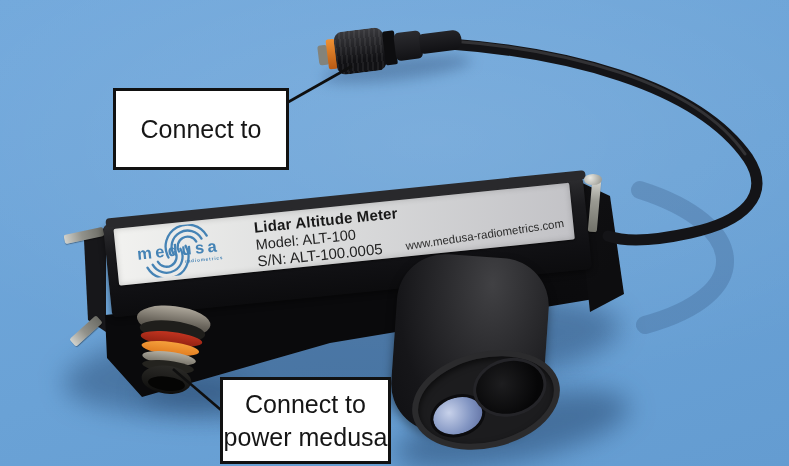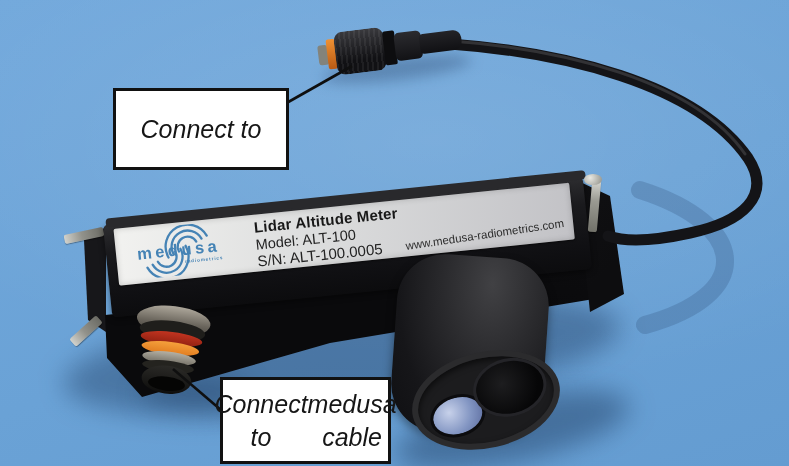--- a/index.html
+++ b/index.html
@@ -79,22 +79,22 @@
   .t-tip{left:0;top:16px;width:10px;height:20px;background:#83837b;border-radius:3px;}
   .t-orange{left:9px;top:11px;width:9px;height:30px;background:linear-gradient(180deg,#ef9133,#b85a14);border-radius:2px;}
   .t-barrel1{left:17px;top:5px;width:50px;height:43px;border-radius:9px;
     background:linear-gradient(180deg,#39393d,#111114 70%);
     background-image:repeating-linear-gradient(90deg,rgba(255,255,255,.06) 0 2px,rgba(0,0,0,0) 2px 5px),linear-gradient(180deg,#39393d,#111114 70%);}
   .t-collar{left:66px;top:10px;width:12px;height:34px;background:#0d0d0f;border-radius:2px;}
   .t-barrel2{left:77px;top:13px;width:27px;height:28px;background:linear-gradient(180deg,#2b2b2f,#121215);border-radius:5px;}
   .t-boot{left:102px;top:17px;width:42px;height:20px;background:linear-gradient(180deg,#232327,#101013);border-radius:4px 8px 8px 4px;}
   
   .callout{background:var(--annotation-bg,#fff);border:3.5px solid var(--annotation-border,#111);
-    display:flex;flex-direction:row;align-items:center;justify-content:center;
-    font-size:25px;line-height:1.32;color:#161616;text-align:center;font-style:italic;}
+    display:flex;flex-direction:column;align-items:center;justify-content:center;
+    font-size:25px;line-height:1.32;color:#161616;text-align:center;}
   .co-detector{left:113px;top:88px;width:170px;height:76px;}
   .co-power{left:220px;top:377px;width:165px;height:81px;}
 </style>
 </head>
 <body>
 
 <div id="stage">
 
   <div class="abs shadow sh-device"></div>
   <div class="abs shadow sh-tube"></div>
@@ -178,16 +178,16 @@
   <svg class="layer" width="789" height="466">
     <line x1="283" y1="105" x2="352" y2="66" stroke="#0f0f0f" stroke-width="2.6"></line>
     <line x1="173" y1="369" x2="221" y2="410" stroke="#0f0f0f" stroke-width="2.6"></line>
   </svg>
 
   <div class="abs callout co-detector">
     <span>Connect to</span>
   </div>
   <div class="abs callout co-power">
     <span>Connect to</span>
-    <span>medusa cable</span>
+    <span>power medusa</span>
   </div>
 
 </div>
 
 </body></html>

